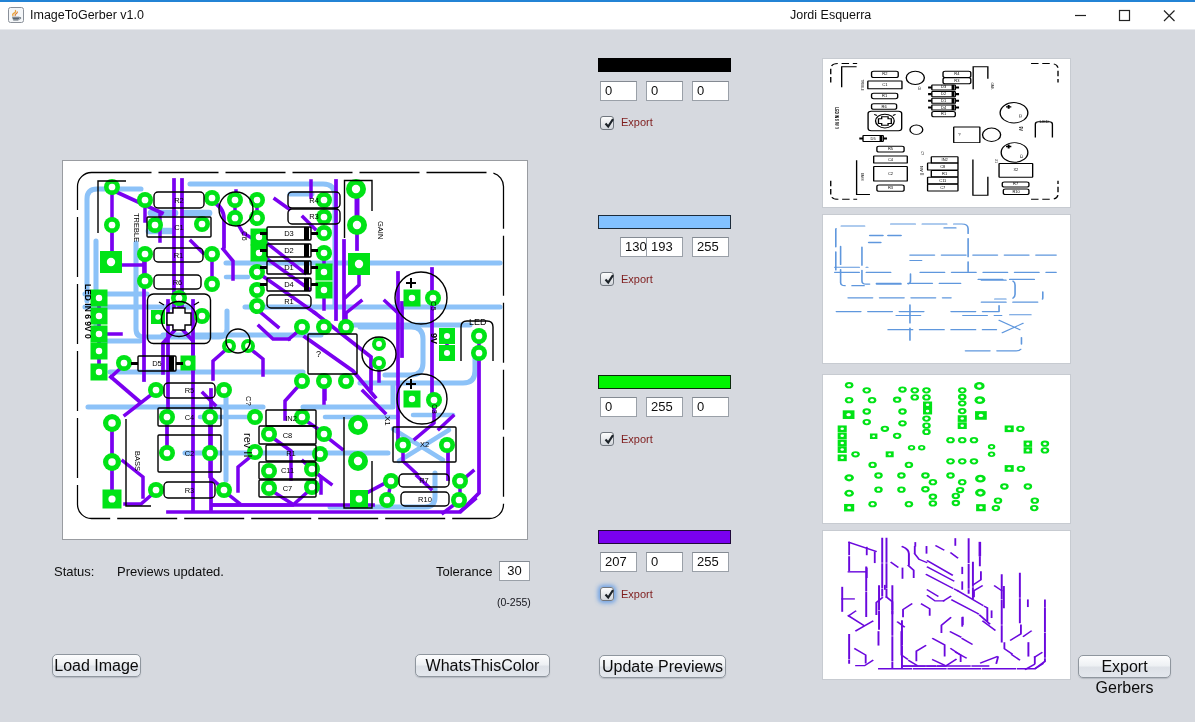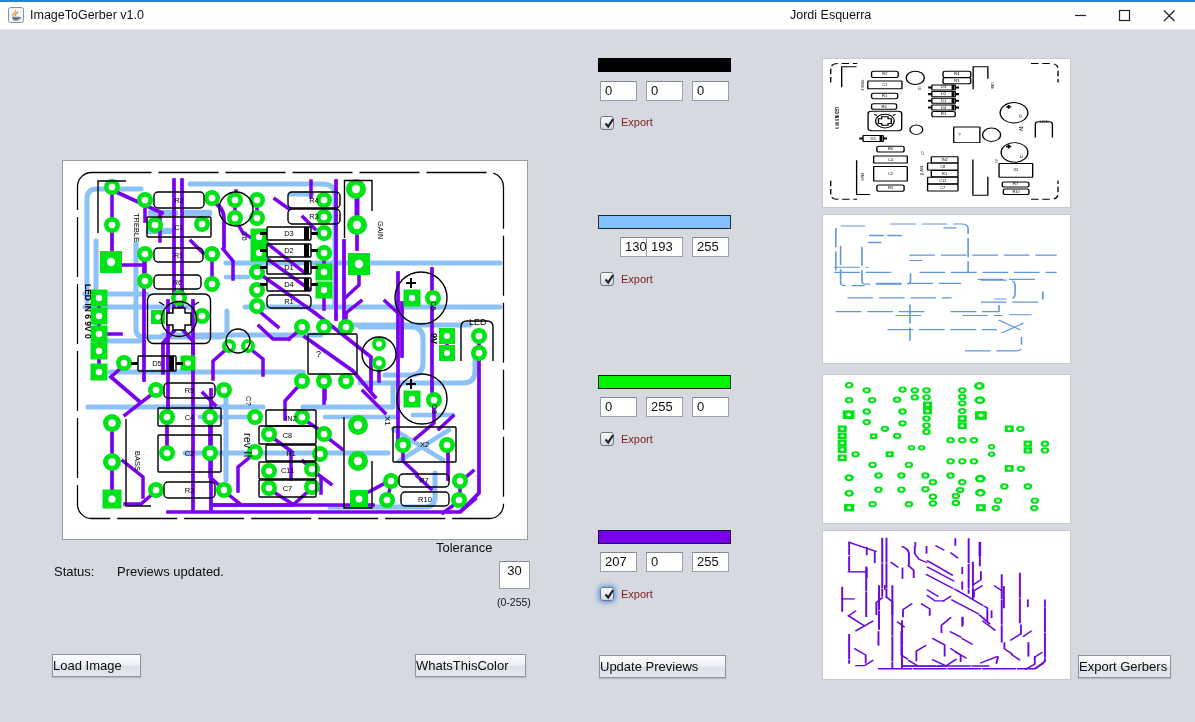--- a/index.html
+++ b/index.html
@@ -6,21 +6,21 @@
 #titlebar{left:0;top:0;width:1195px;height:30px;background:#fff;border-top:2px solid #2383d5;border-bottom:1px solid #e8eaee}
 #title{left:30px;top:8px;font-size:12.5px;color:#111}
 #jordi{left:790px;top:8px;font-size:12.5px;color:#111}
 #mainimg{left:62px;top:160px;width:466px;height:380px;background:#fff;border:1px solid #999ca1}
 .prev{left:822px;width:249px;height:150px;background:#fff;border:1px solid #c7cbd1}
 .swatch{left:598px;width:133px;height:14px}
 .rgbin{width:37px;height:20px;background:#fff;border:1px solid #9aa0a8;border-top-color:#848a92;font-size:13px;color:#0e0e0e;padding-left:4px;line-height:18px}
 .cb{left:600px;width:14px;height:14px;border-radius:3px;border:1px solid #70767e;background:linear-gradient(#fdfdfd,#d2d6dc)}
 .cb svg{position:absolute;left:0.5px;top:-1px}
 .cblab{left:621px;font-size:11px;color:#7f1d1d}
-.btn{height:23px;border-radius:0;border:1px solid #8f969e;background:linear-gradient(#fdfdfe,#eef1f4 45%,#dde1e7 55%,#e3e7ed);font-size:13px;color:#0c0c0c;line-height:21px;box-shadow:0 1px 1px rgba(120,130,140,.35)}
+.btn{height:23px;border-radius:5px;border:1px solid #8f969e;background:linear-gradient(#fdfdfe,#eef1f4 45%,#dde1e7 55%,#e3e7ed);font-size:16px;color:#0c0c0c;text-align:center;line-height:21px;box-shadow:0 1px 1px rgba(120,130,140,.35)}
 .lab{font-size:13px;color:#0e0e0e}
 </style></head><body>
 <div class="abs" id="titlebar"></div>
 <svg class="abs" style="left:8px;top:7px" width="16" height="16" viewBox="0 0 16 16">
 <rect x="0.5" y="0.5" width="15" height="15" rx="2" fill="#f4f6f8" stroke="#8a9099"></rect>
 <path d="M5.2,9.2 q-1.4,-1.8 0.9,-3.1 q2.2,-1.2 1.2,-2.9" fill="none" stroke="#e8a33d" stroke-width="1.3"></path>
 <path d="M7.4,9.0 q-0.9,-1.3 0.8,-2.2 q1.6,-0.9 1.0,-2.2" fill="none" stroke="#d97826" stroke-width="1.1"></path>
 <path d="M4.2,10.2 h7.2 M4.6,11.6 h6.4 M5.2,13 h5.2" stroke="#5a6671" stroke-width="1.1"></path>
 <path d="M11.3,10.6 q2,-0.4 1.6,0.6 q-0.4,0.9 -2.2,0.9" fill="none" stroke="#5a6671" stroke-width="0.9"></path>
 </svg>
@@ -855,18 +855,18 @@
 <div class="abs rgbin" style="left:646px;top:552.2px">0</div>
 <div class="abs rgbin" style="left:692px;top:552.2px">255</div>
 <div class="abs cb" style="top:587.2px;box-shadow:0 0 4px 2px rgba(90,150,230,.85);">
     <svg width="15" height="15" viewBox="0 0 15 15">
       <path d="M3.5,7.5 L6.2,10.5 L11,3.2" fill="none" stroke="#1c2228" stroke-width="2.1"></path>
     </svg>
   </div>
 <div class="abs cblab" style="top:587.7px">Export</div>
 <div class="abs lab" style="left:54px;top:564px">Status:</div>
 <div class="abs lab" style="left:117px;top:564px">Previews updated.</div>
-<div class="abs lab" style="left:436px;top:540px">Tolerance</div>
-<div class="abs" style="left:499px;top:561px;width:31px;height:28px;background:#fff;border:1px solid #9aa0a8;border-top-color:#848a92;font-size:13px;color:#0e0e0e;text-align:center;line-height:18px">30</div>
+<div class="abs lab" style="left:436px;top:564px">Tolerance</div>
+<div class="abs" style="left:499px;top:561px;width:31px;height:20px;background:#fff;border:1px solid #9aa0a8;border-top-color:#848a92;font-size:13px;color:#0e0e0e;text-align:center;line-height:18px">30</div>
 <div class="abs" style="left:497px;top:596px;font-size:10.5px;color:#15151c">(0-255)</div>
 <div class="abs btn" style="left:52px;top:654px;width:89px">Load Image</div>
-<div class="abs btn" style="left:415px;top:654px;width:111px">WhatsThisColor</div>
+<div class="abs btn" style="left:415px;top:654px;width:135px">WhatsThisColor</div>
 <div class="abs btn" style="left:599px;top:655px;width:127px">Update Previews</div>
 <div class="abs btn" style="left:1078px;top:655px;width:93px">Export Gerbers</div>
 </body></html>

